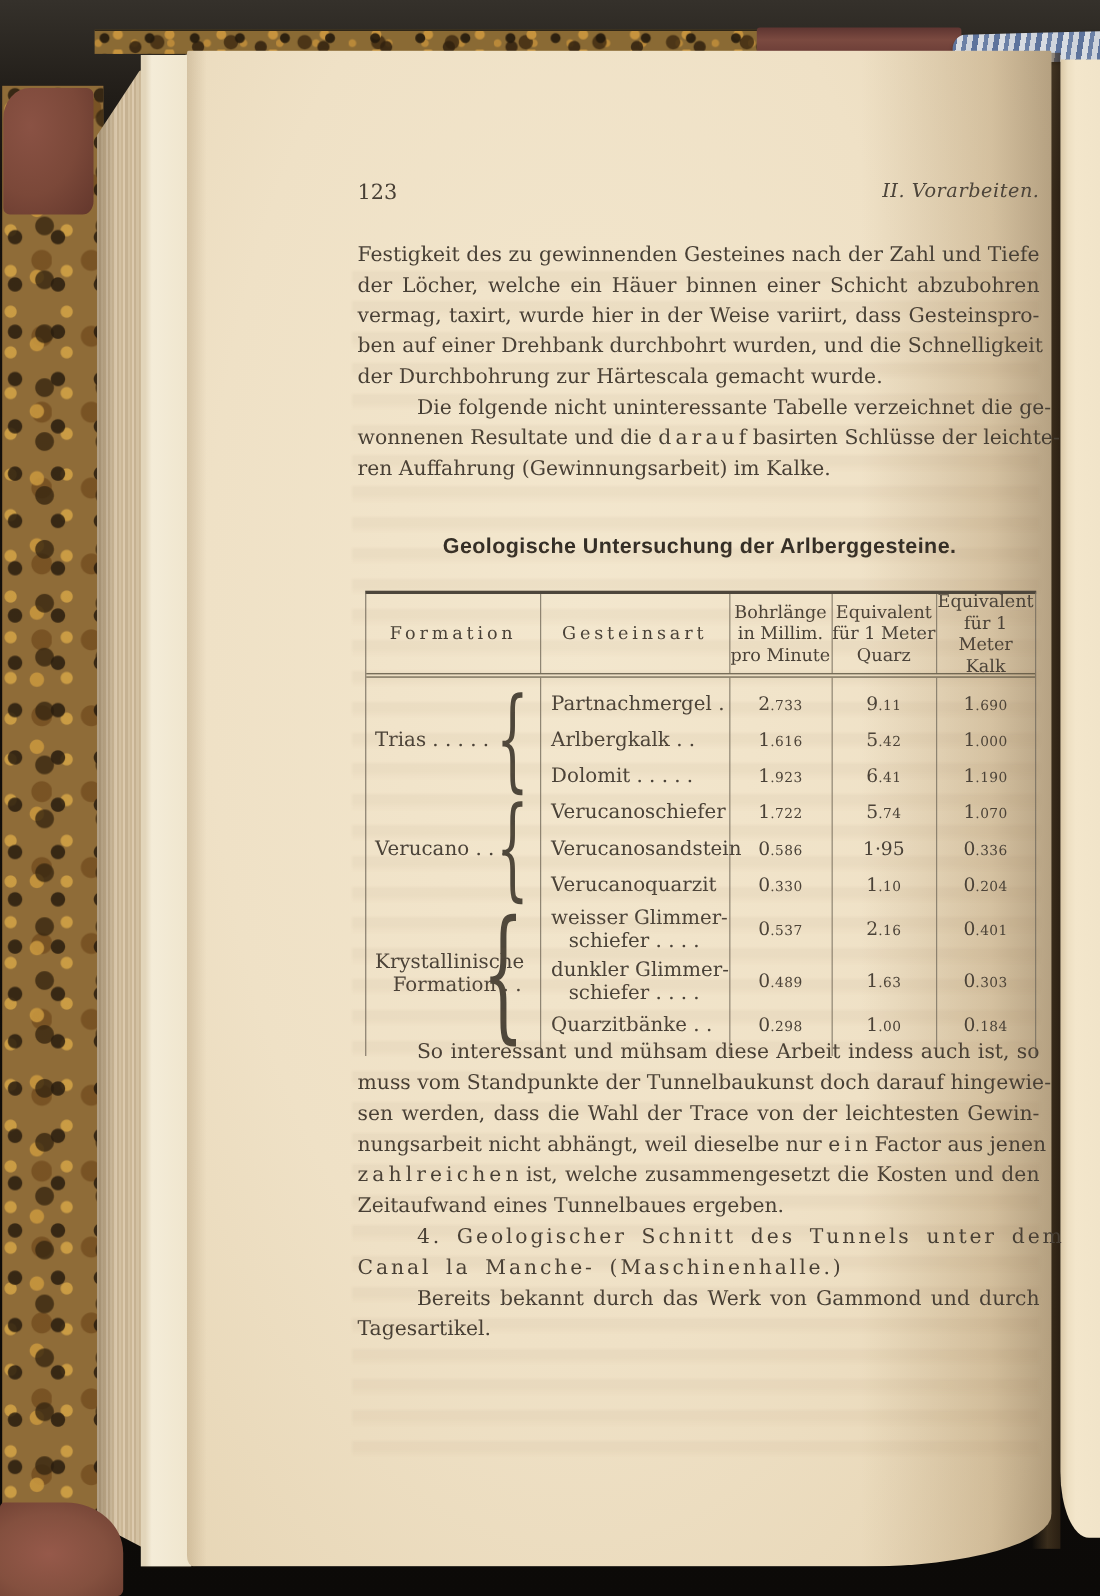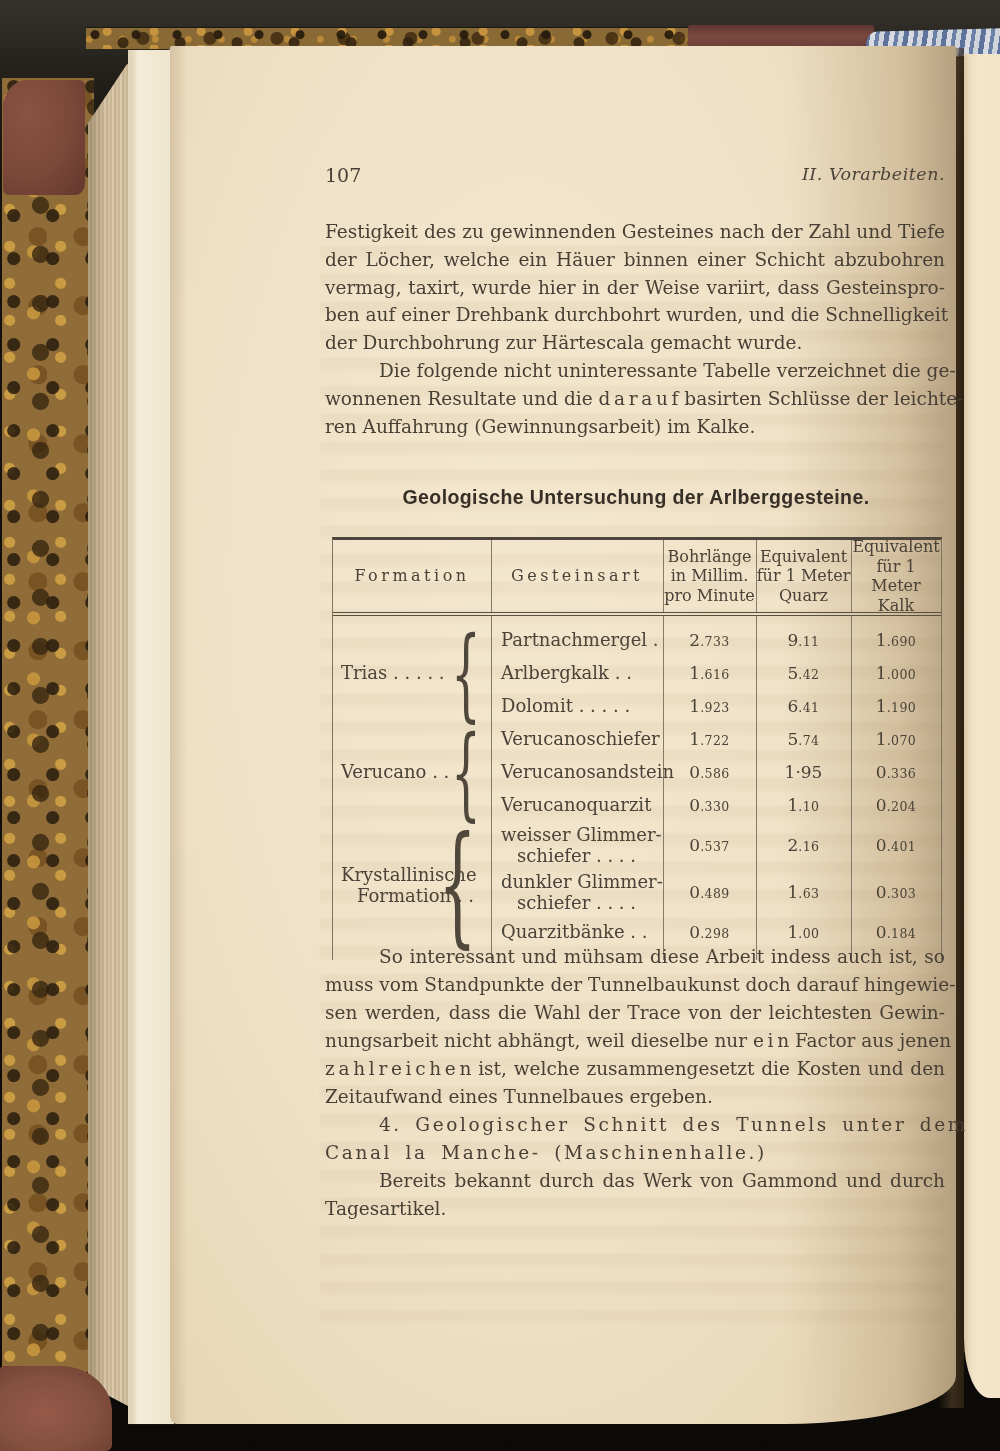--- a/index.html
+++ b/index.html
@@ -154,21 +154,21 @@
 <div class="page-stack"></div>
 <div class="flyleaf"></div>
 <div class="corner-bottom-left"></div>
 <div class="gutter-shadow"></div>
 <div class="right-page"></div>
 
 <div class="main-page">
   <div class="content-layer">
 
     <div class="running-header">
-      <span class="pagenum">107</span>
+      <span class="pagenum">123</span>
       <div class="rh-title">II. Vorarbeiten.</div>
     </div>
 
     <div id="top-paras" class="text-block">
         <div class="para">
           <div class="line">Festigkeit des zu gewinnenden Gesteines nach der Zahl und Tiefe</div>
           <div class="line">der Löcher, welche ein Häuer binnen einer Schicht abzubohren</div>
           <div class="line">vermag, taxirt, wurde hier in der Weise variirt, dass Gesteinspro-</div>
           <div class="line">ben auf einer Drehbank durchbohrt wurden, und die Schnelligkeit</div>
           <div class="line last">der Durchbohrung zur Härtescala gemacht wurde.</div>

